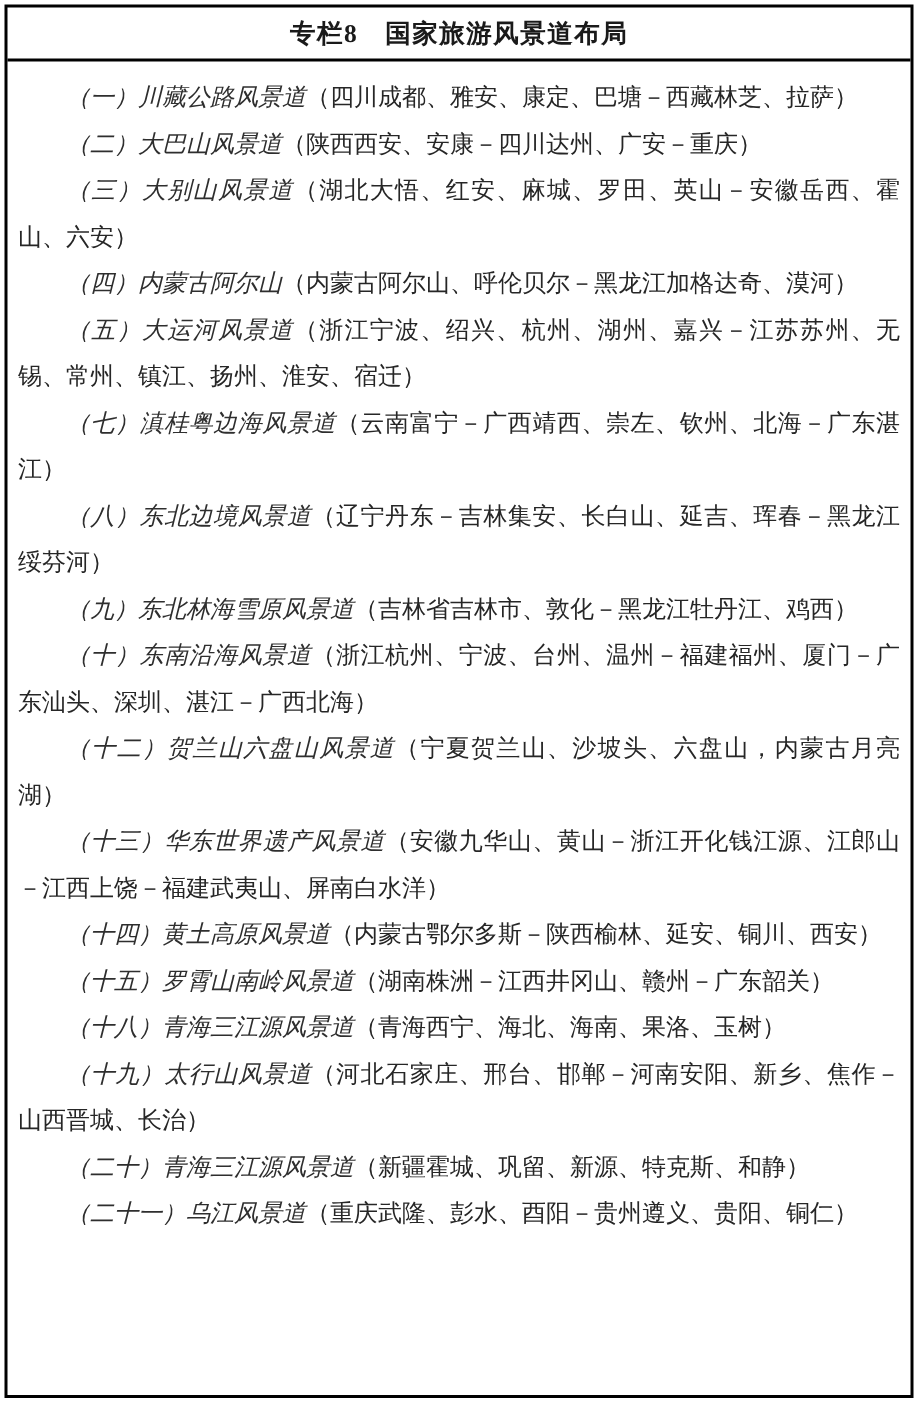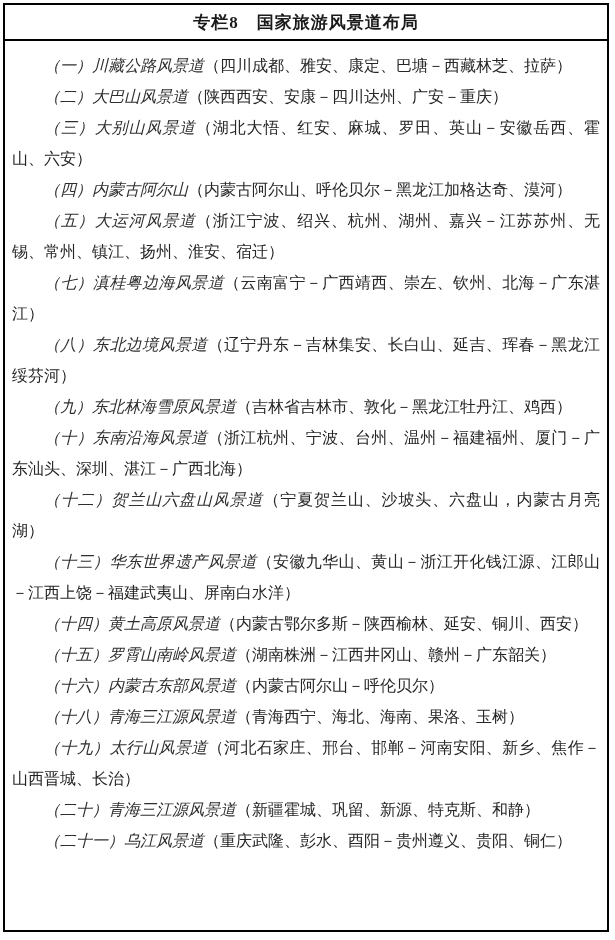--- a/index.html
+++ b/index.html
@@ -90,21 +90,20 @@
 
 
   <p class="item"><span class="kai">（十二）</span><span class="kai">贺兰山六盘山风景道</span><span class="route">（宁夏贺兰山、沙坡头、六盘山，内蒙古月亮湖）</span></p>
 
   <p class="item"><span class="kai">（十三）</span><span class="kai">华东世界遗产风景道</span><span class="route">（安徽九华山、黄山－浙江开化钱江源、江郎山－江西上饶－福建武夷山、屏南白水洋）</span></p>
 
   <p class="item"><span class="kai">（十四）</span><span class="kai">黄土高原风景道</span><span class="route">（内蒙古鄂尔多斯－陕西榆林、延安、铜川、西安）</span></p>
 
   <p class="item"><span class="kai">（十五）</span><span class="kai">罗霄山南岭风景道</span><span class="route">（湖南株洲－江西井冈山、赣州－广东韶关）</span></p>
 
-  <p class="item"><span class="kai">（十六）</span><span class="kai">内蒙古东部风景道</span><span class="route">（内蒙古阿尔山－呼伦贝尔）</span></p>
 
 
   <p class="item"><span class="kai">（十八）</span><span class="kai">青海三江源风景道</span><span class="route">（青海西宁、海北、海南、果洛、玉树）</span></p>
 
   <p class="item"><span class="kai">（十九）</span><span class="kai">太行山风景道</span><span class="route">（河北石家庄、邢台、邯郸－河南安阳、新乡、焦作－山西晋城、长治）</span></p>
 
   <p class="item"><span class="kai">（二十）</span><span class="kai">青海三江源风景道</span><span class="route">（新疆霍城、巩留、新源、特克斯、和静）</span></p>
 
   <p class="item"><span class="kai">（二十一）</span><span class="kai">乌江风景道</span><span class="route">（重庆武隆、彭水、酉阳－贵州遵义、贵阳、铜仁）</span></p>
 

